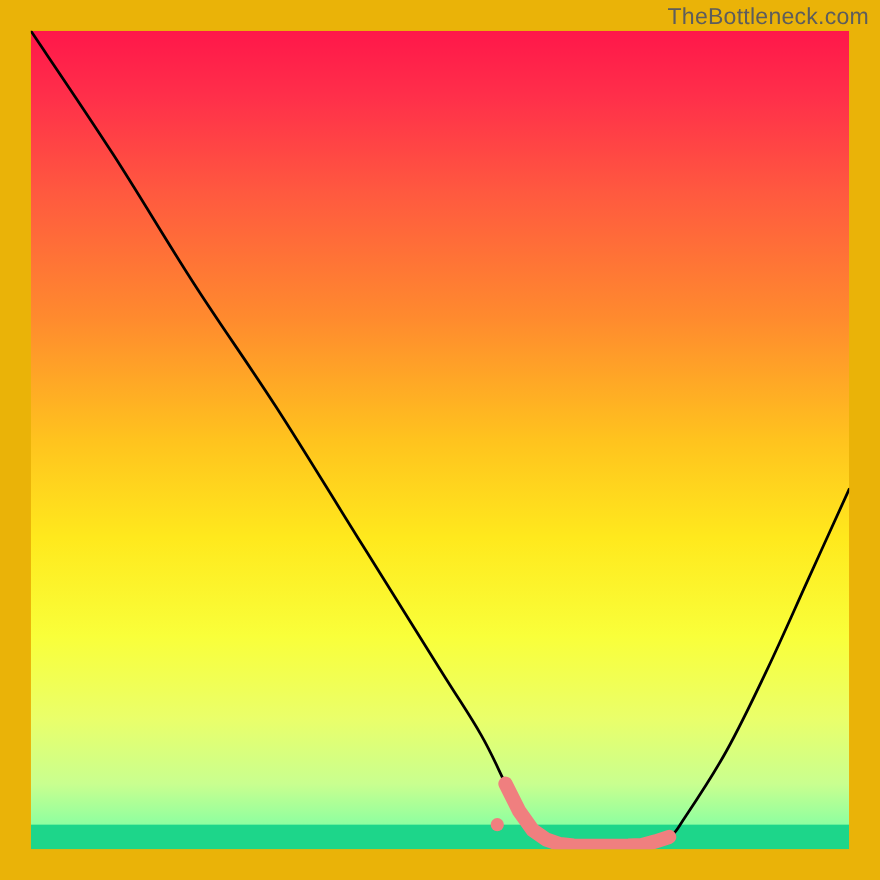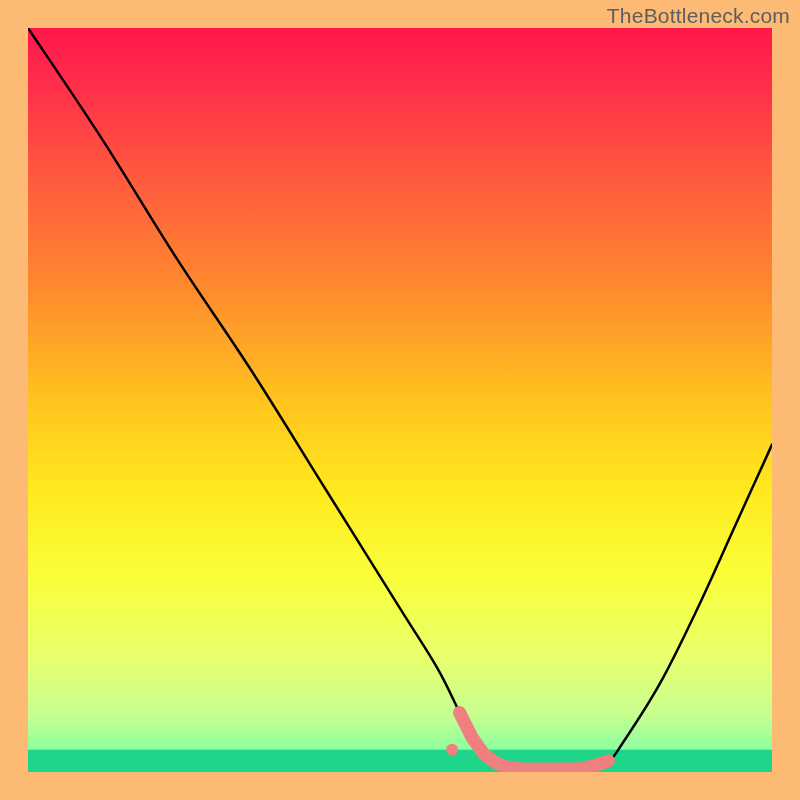--- a/index.html
+++ b/index.html
@@ -8,21 +8,21 @@
     width: 800px;
     height: 800px;
     background: #000;
     overflow: hidden;
     font-family: Arial, Helvetica, sans-serif;
   }
   .outer {
     width: 800px;
     height: 800px;
     position: relative;
-    background: #fdba74;
+    background: #eab308;
   }
   .watermark {
     position: absolute;
     top: 4px;
     right: 10px;
     color: #5d5d5d;
     font-size: 21px;
     font-weight: 500;
     letter-spacing: 0.2px;
     z-index: 50;

